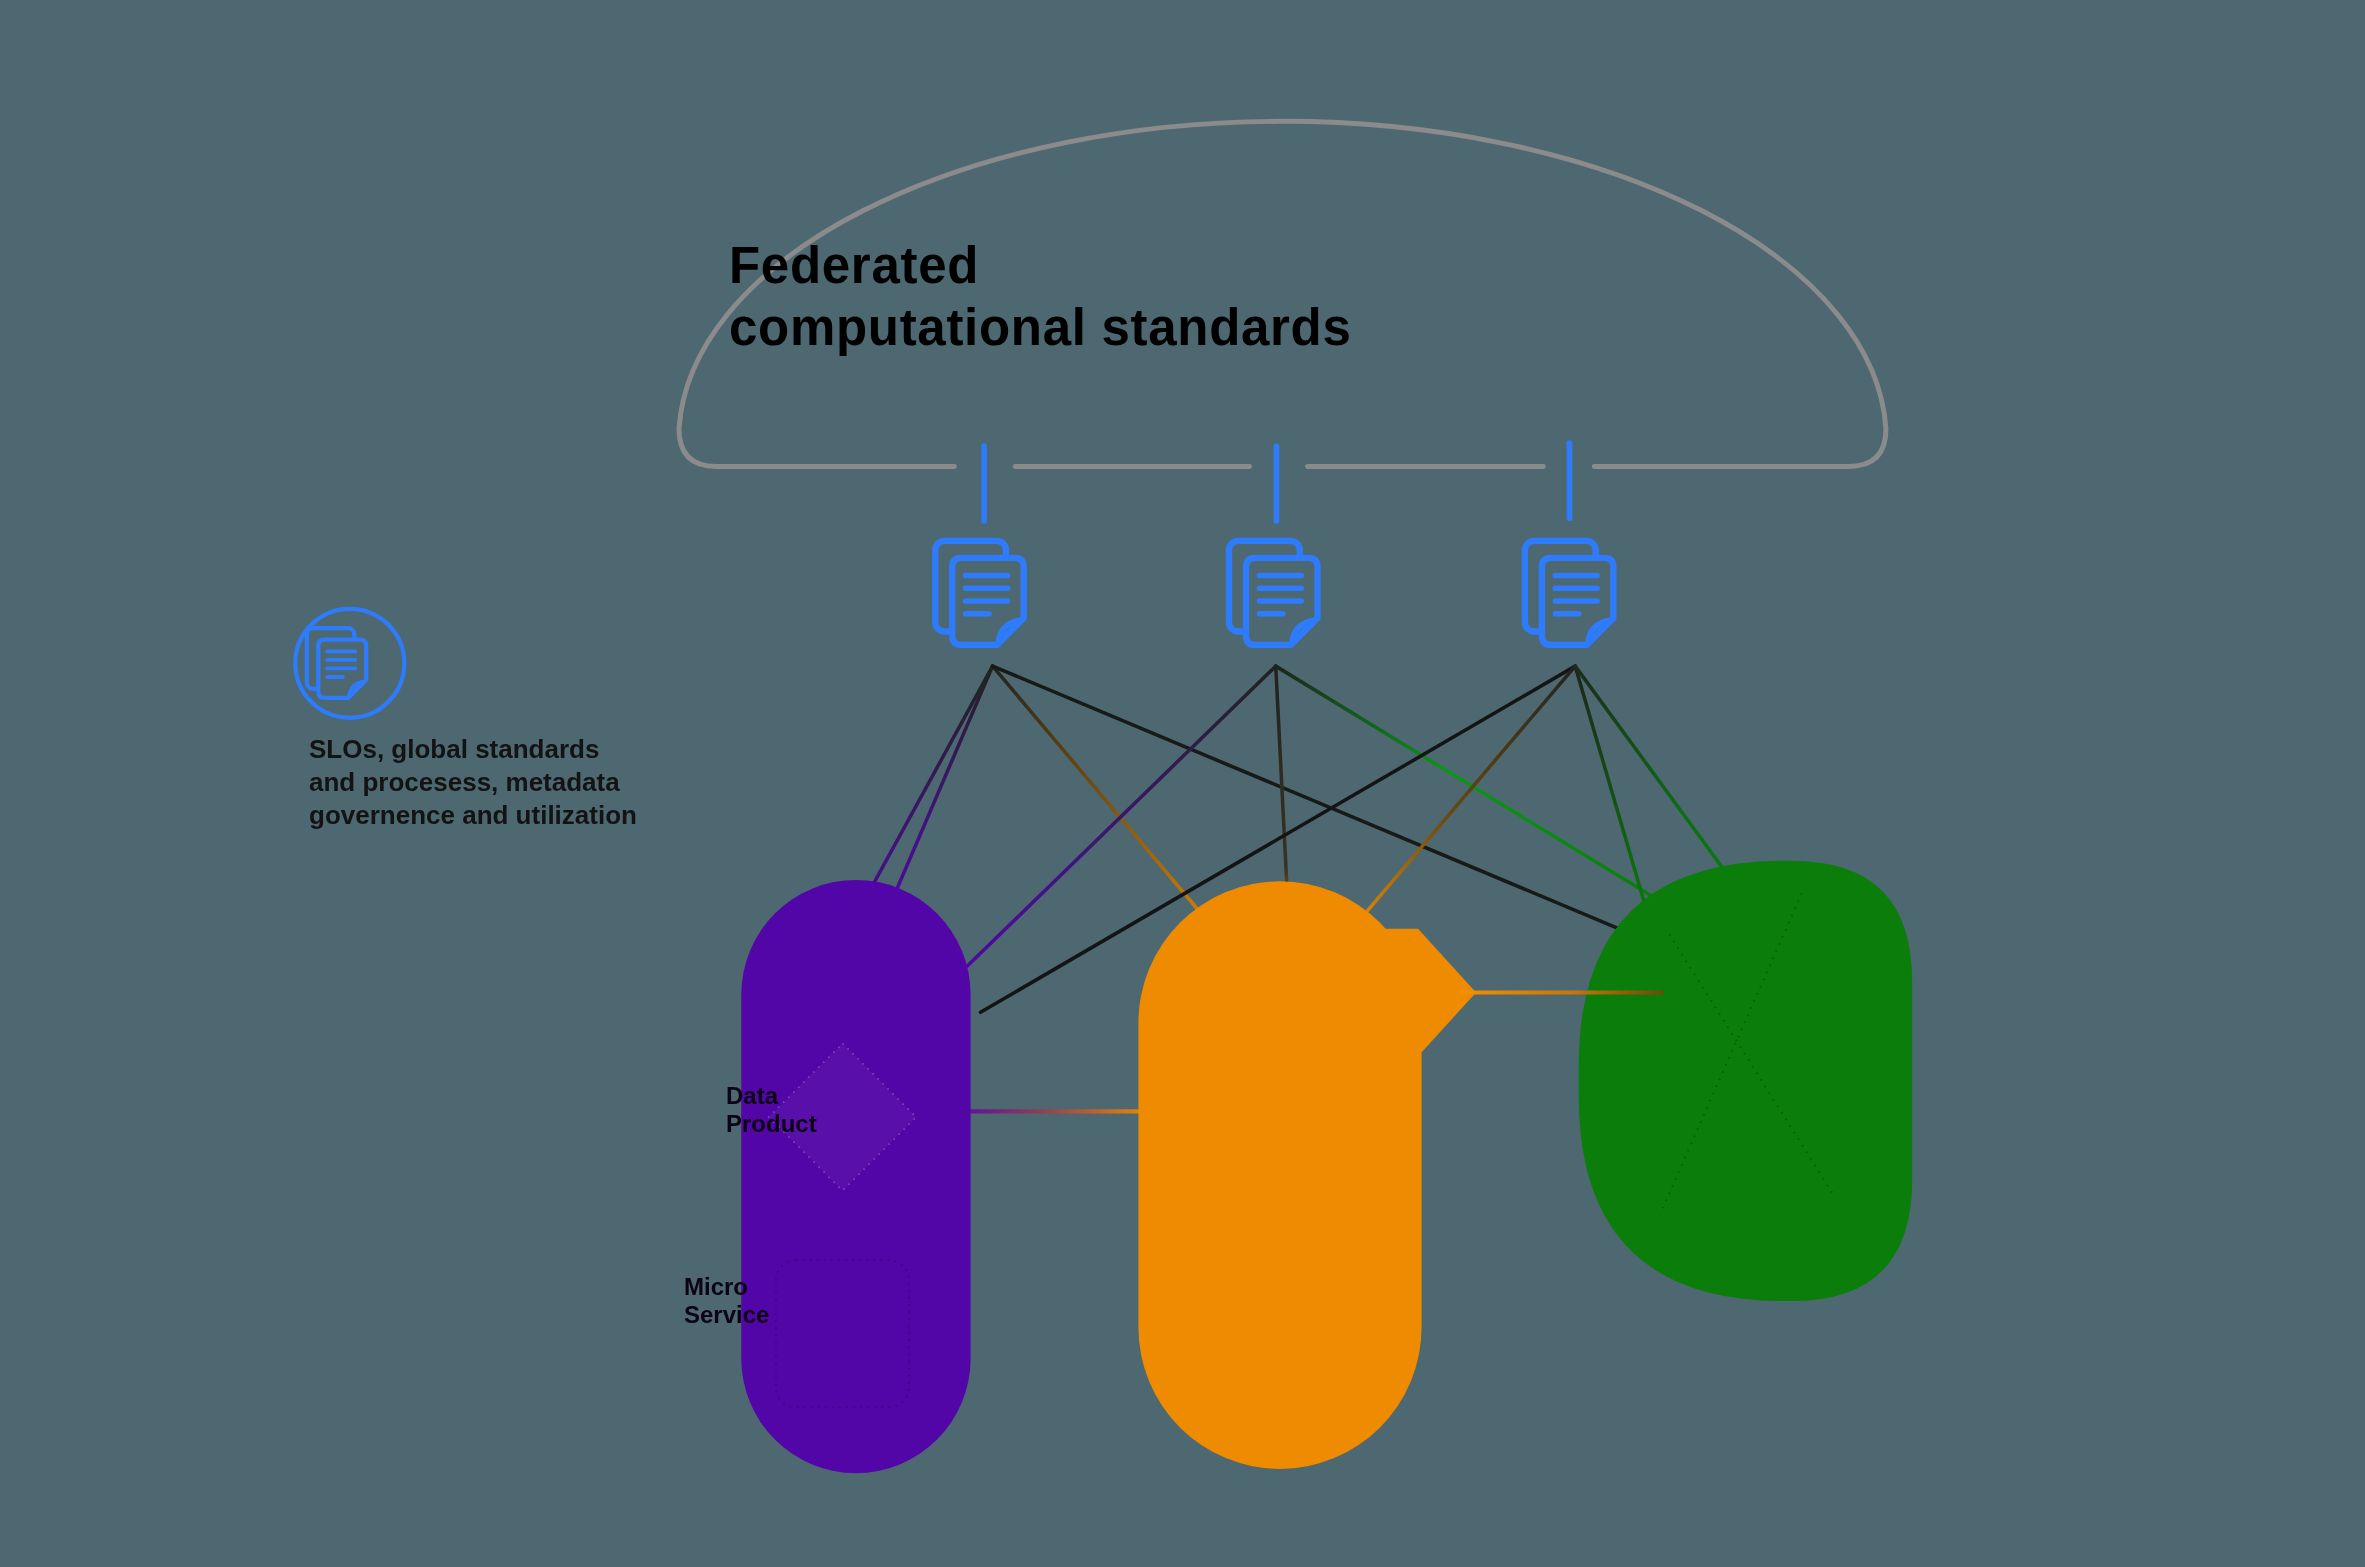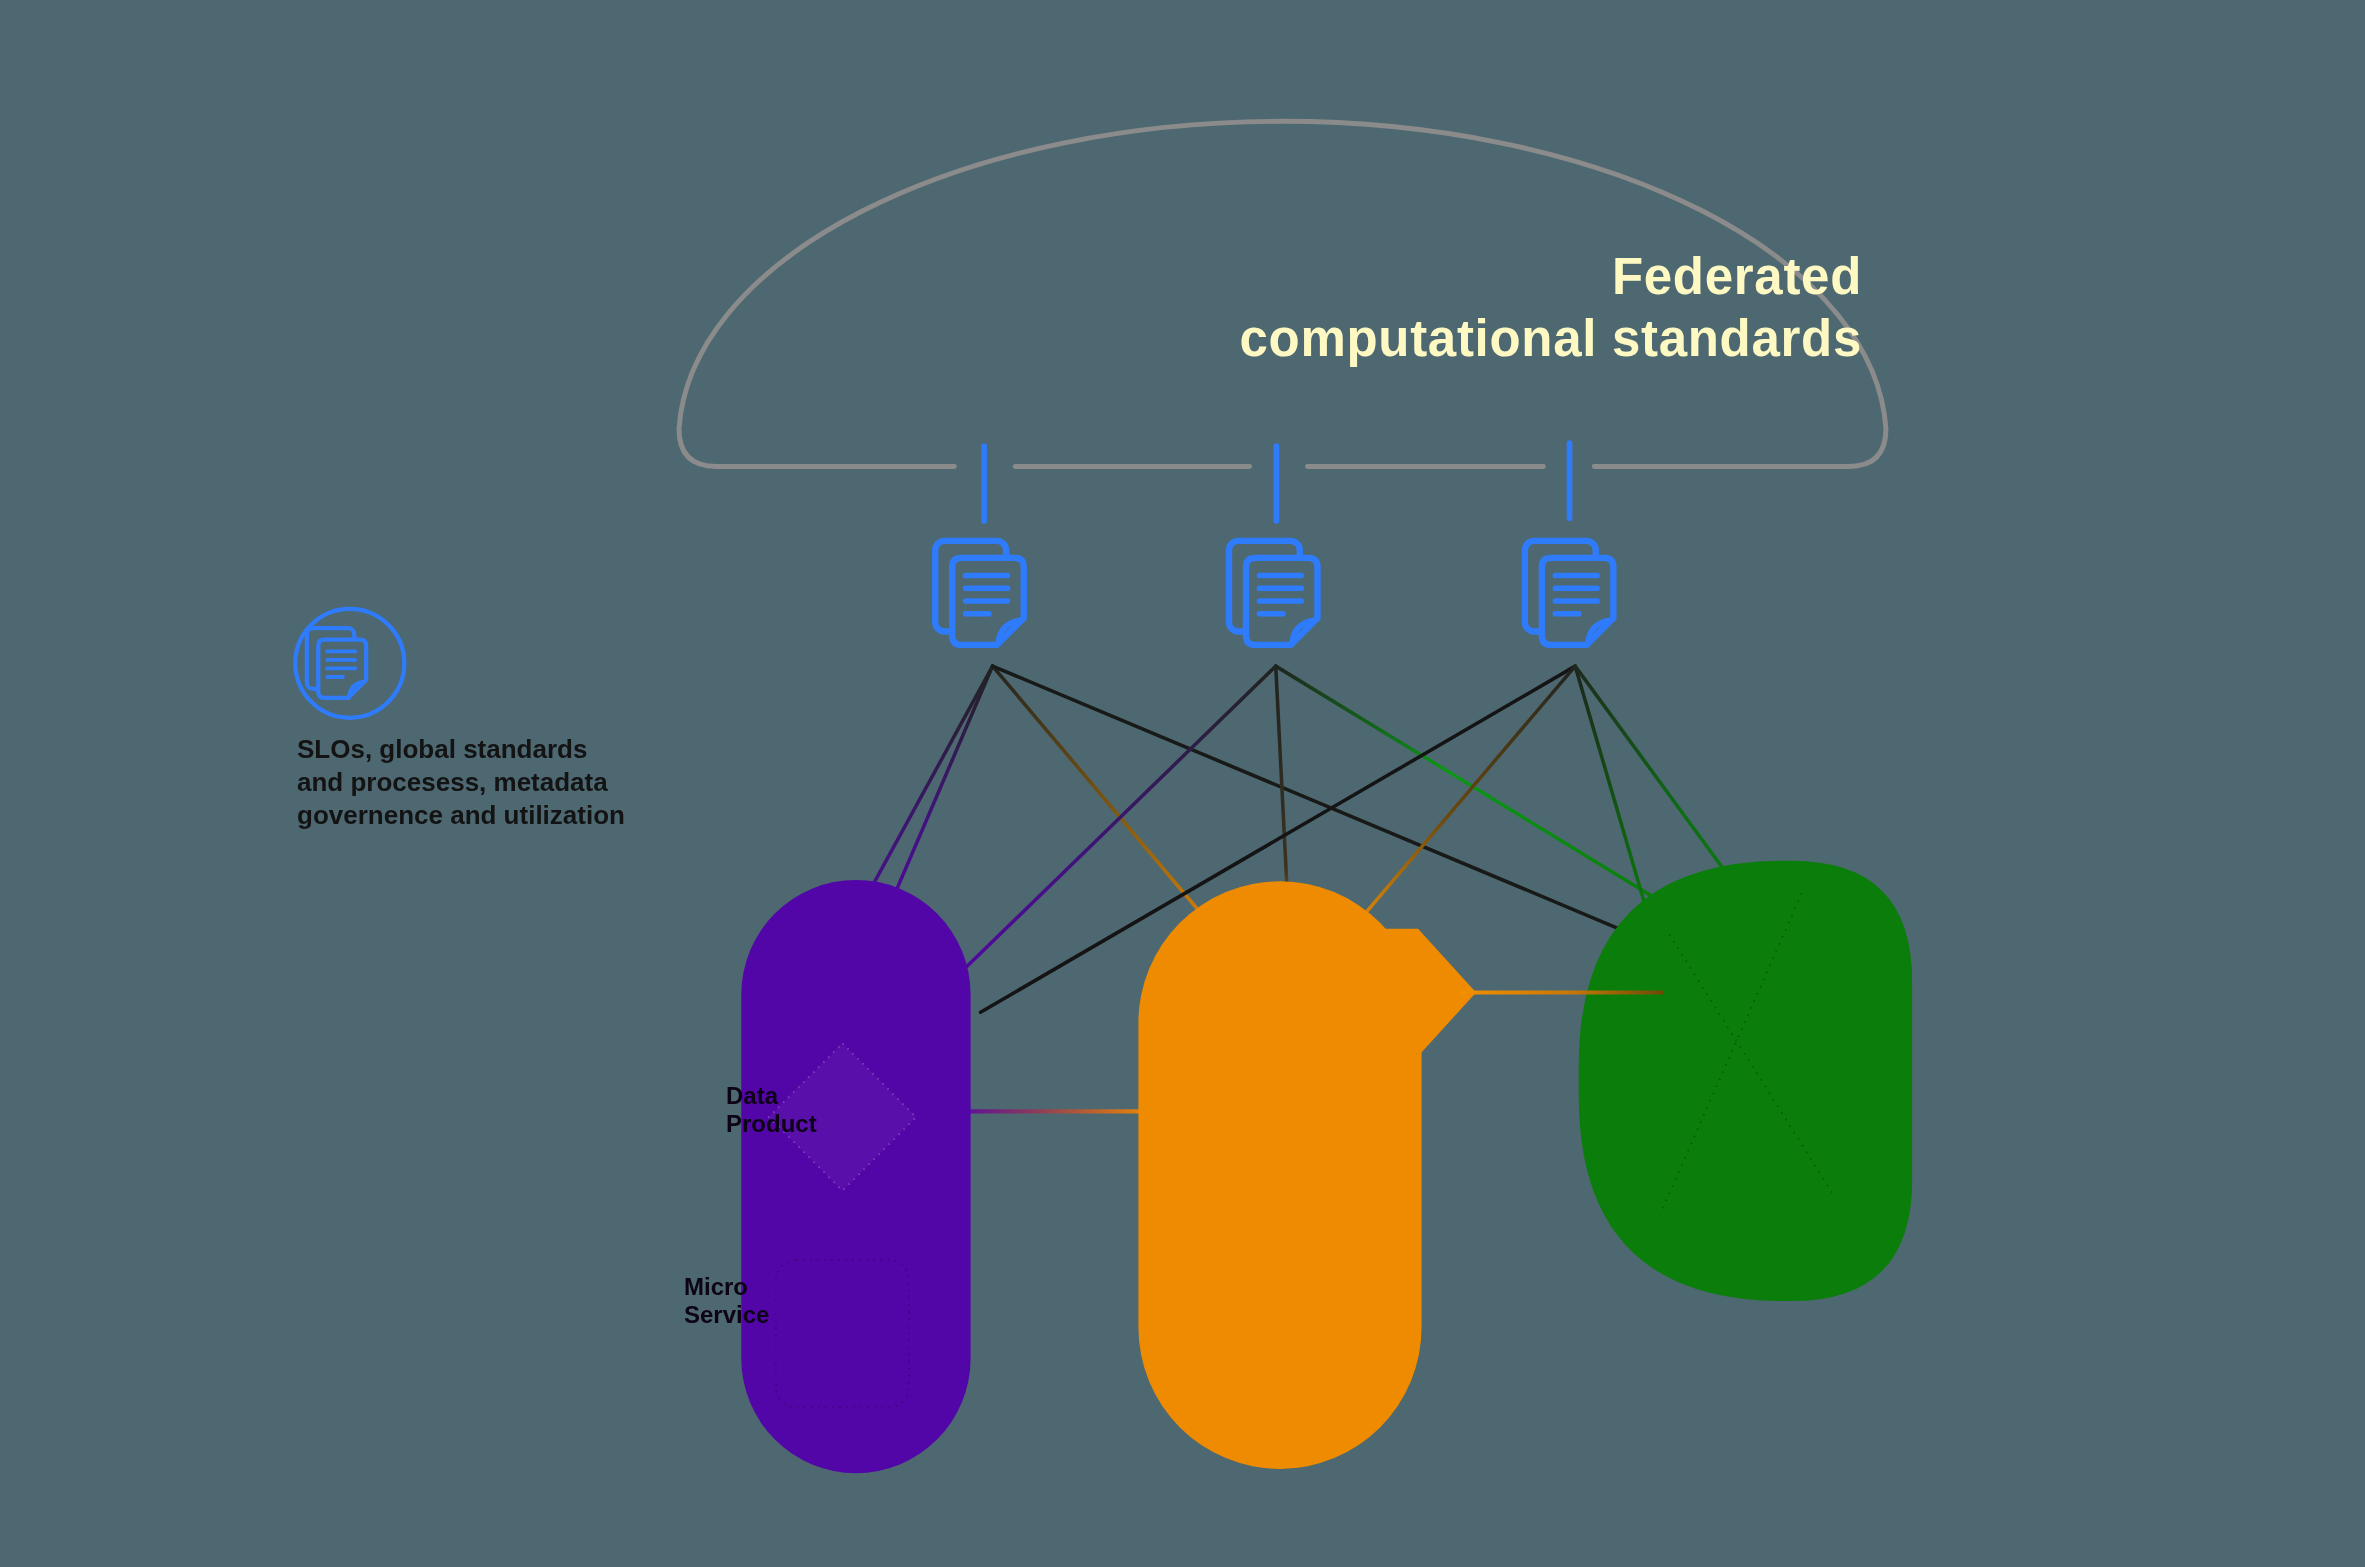--- a/index.html
+++ b/index.html
@@ -6,28 +6,28 @@
   .canvas{
     position:relative;
     width:2366px;height:1568px;
     background:#4E6872;
     overflow:hidden;
     font-family:"Liberation Sans", sans-serif;
   }
   svg.diagram{position:absolute;left:0;top:0;}
   .txt{position:absolute;color:#141414;font-weight:700;}
   .title{
-    left:729px;top:246px;width:1133px;
-    text-align:right;
+    left:729px;top:235px;width:1133px;
+    text-align:left;
     font-size:51px;line-height:62px;
     letter-spacing:0.7px;
-    color:#fef9c3;
+    color:#000000;
   }
   .legend-text{
-    left:297px;top:733px;width:538px;
+    left:309px;top:733px;width:538px;
     font-size:26px;line-height:33px;
     color:#131313;
   }
   .blob-label{
     width:234px;text-align:left;
     font-size:24px;line-height:28px;
     color:#0C0314;
   }
   .label-data-product{left:726px;top:1082px;}
   .label-micro-service{left:684px;top:1273px;}

